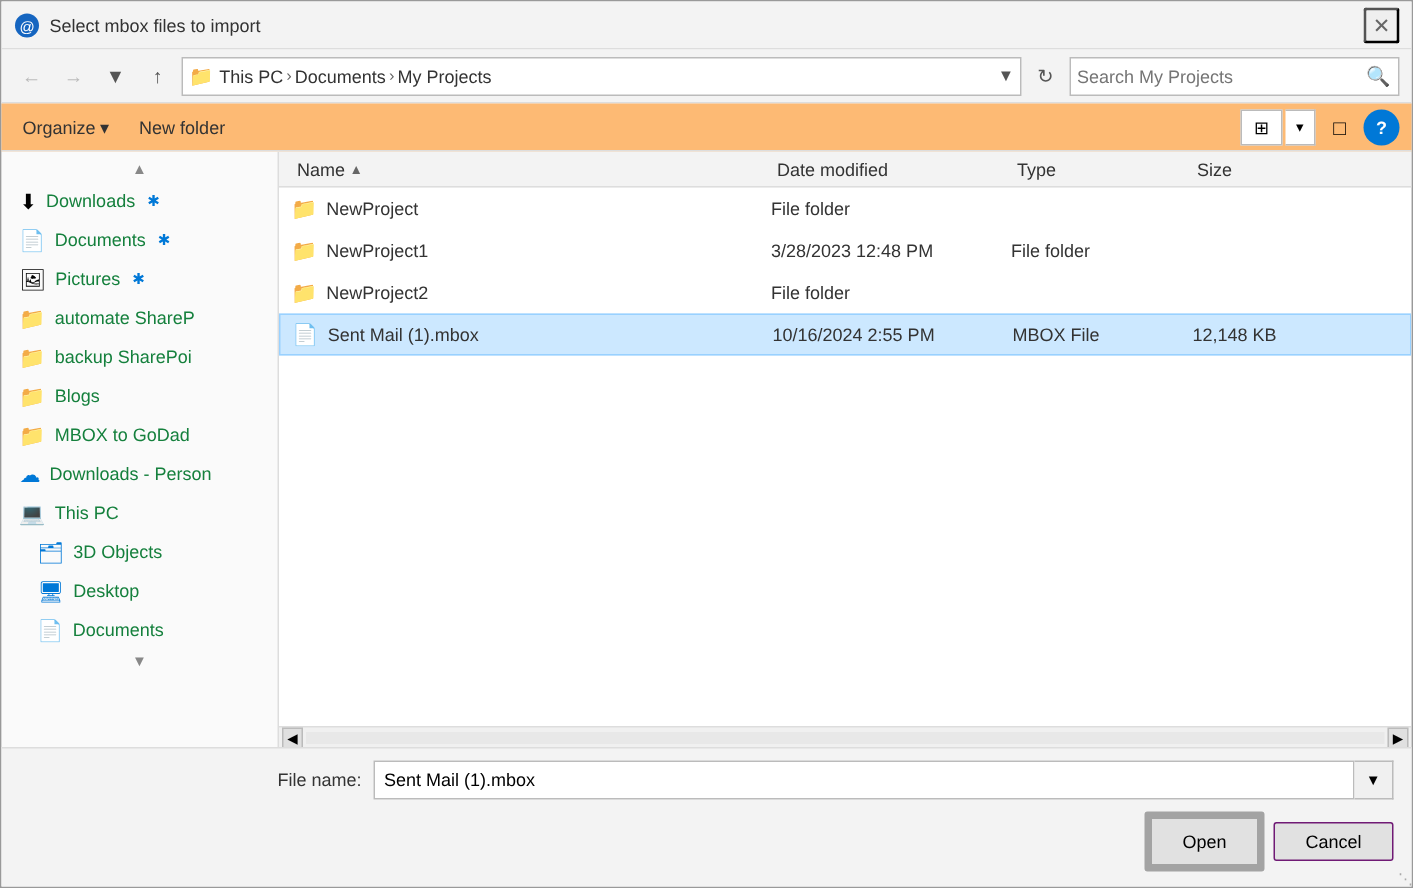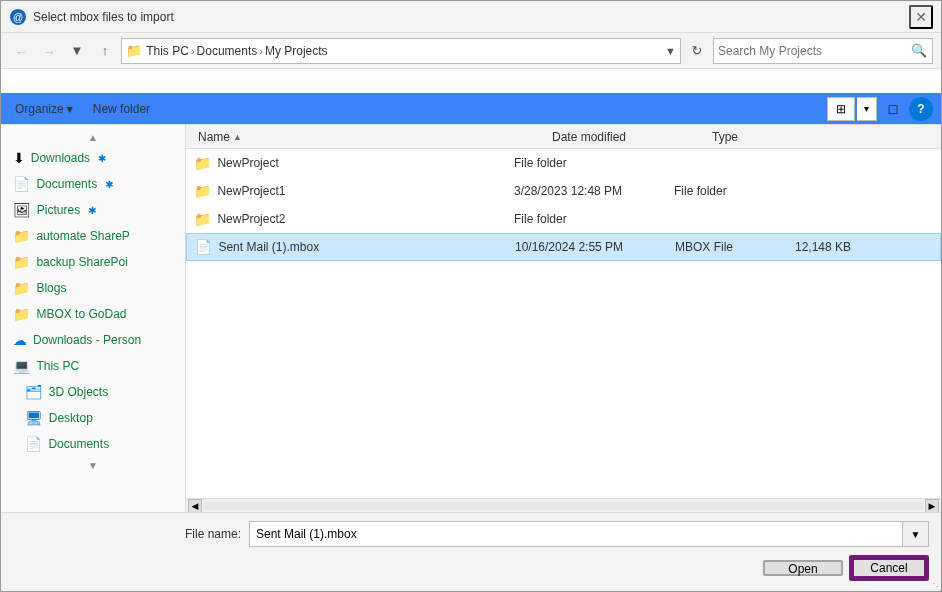--- a/index.html
+++ b/index.html
@@ -147,28 +147,27 @@
       cursor: pointer;
       display: flex;
       align-items: center;
       justify-content: center;
       font-size: 13px;
       color: #555;
     }
 
     
     .toolbar2 {
-      background: #3b82f6;
+      background: #fdba74;
       border-bottom: 1px solid #ddd;
       display: flex;
       align-items: center;
       padding: 2px 8px;
       height: 32px;
       gap: 8px;
-      margin-top: 24px;
     }
     .organize-btn {
       display: flex;
       align-items: center;
       gap: 3px;
       padding: 2px 6px;
       height: 24px;
       border: none;
       background: transparent;
       cursor: pointer;
@@ -306,21 +305,21 @@
       font-size: 12px;
       color: #333;
       cursor: pointer;
       display: flex;
       align-items: center;
       gap: 3px;
       padding: 0 4px;
       height: 100%;
     }
     .col-name { width: 320px; }
-    .col-date { width: 160px; margin-left: 34px; }
+    .col-date { width: 160px; }
     .col-type { width: 120px; }
     .col-size { flex: 1; }
     .sort-arrow { font-size: 9px; color: #666; }
 
     .filelist {
       flex: 1;
       overflow-y: auto;
       overflow-x: hidden;
       background: white;
     }
@@ -419,32 +418,32 @@
       font-size: 10px;
     }
     .action-row {
       display: flex;
       align-items: center;
       justify-content: flex-end;
       gap: 6px;
     }
     .open-btn {
       width: 80px;
-      height: 16px;
+      height: 40px;
       background: #e1e1e1;
-      border: 2px solid #a3a3a3;
+      border: 5px solid #a3a3a3;
       font-size: 12px;
       cursor: pointer;
       border-radius: 2px;
     }
     .cancel-btn {
       width: 80px;
       height: 26px;
       background: #e1e1e1;
-      border: 5px solid #701a75;
+      border: 1px solid #701a75;
       font-size: 12px;
       cursor: pointer;
       border-radius: 2px;
     }
 
     .resize-handle {
       width: 12px;
       height: 12px;
       position: absolute;
       bottom: 0;
@@ -586,20 +585,23 @@
         <div class="col-header col-name">
           <span>Name</span>
           <span class="sort-arrow">▲</span>
         </div>
         <div class="col-header col-date">
           <span>Date modified</span>
         </div>
         <div class="col-header col-type">
           <span>Type</span>
         </div>
+        <div class="col-header col-size">
+          <span>Size</span>
+        </div>
       </div>
 
       <div class="filelist">
         <div class="file-row">
           <div class="file-cell file-cell-name">
             <span class="file-icon" style="color:#e8a000;">📁</span>
             <span>NewProject</span>
           </div>
           <div class="file-cell file-cell-type">File folder</div>
           <div class="file-cell file-cell-size"></div>

